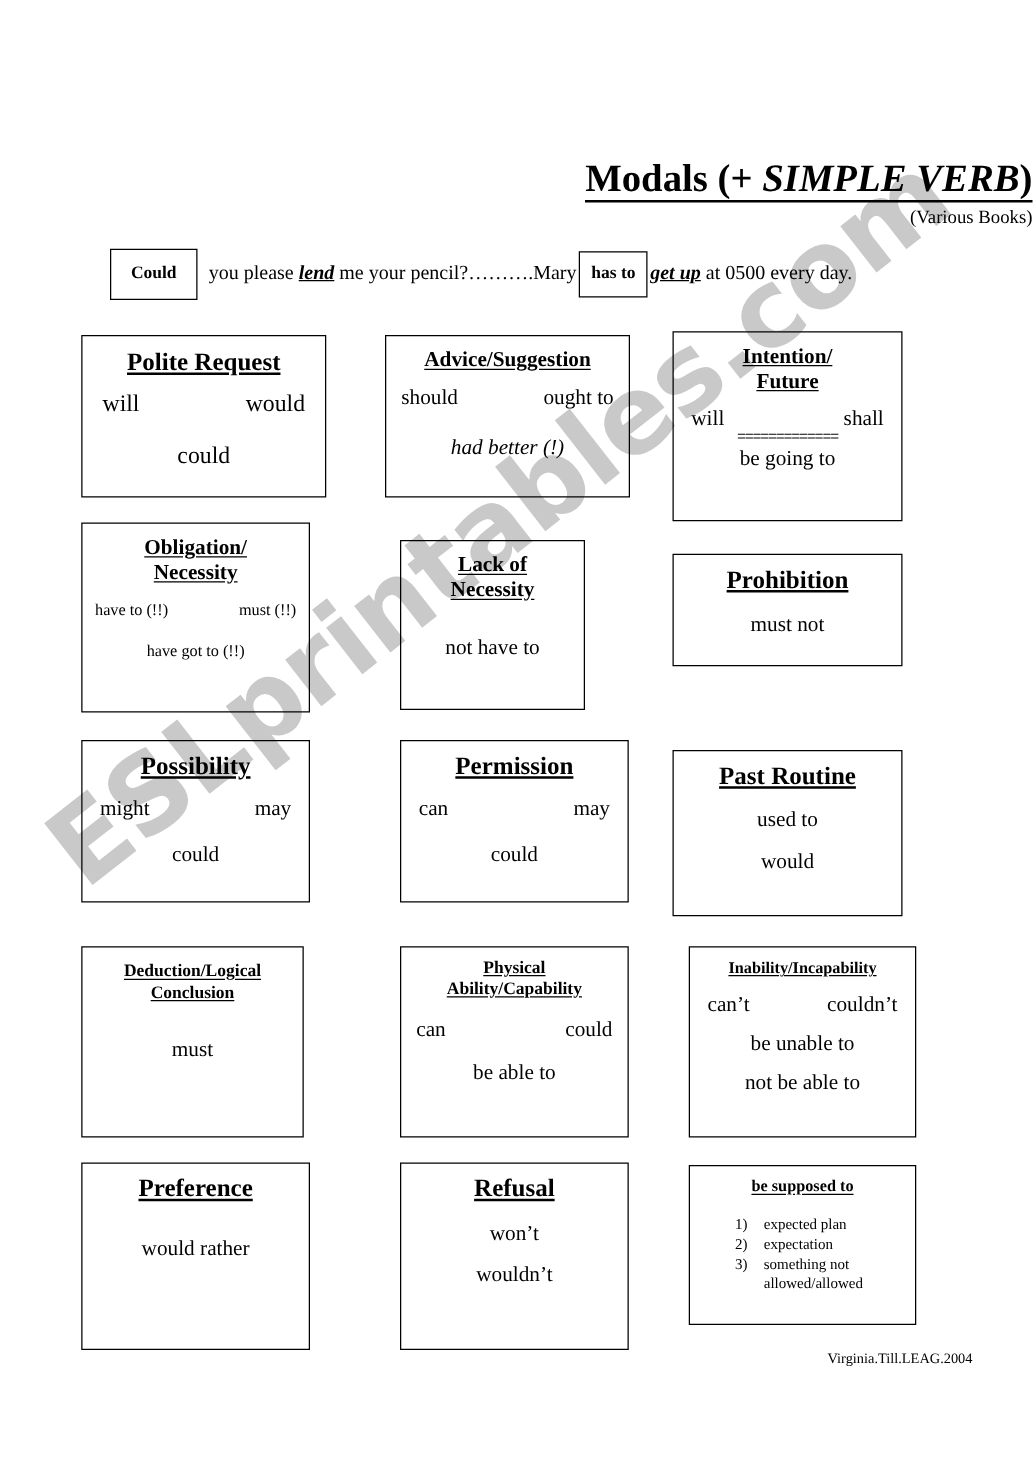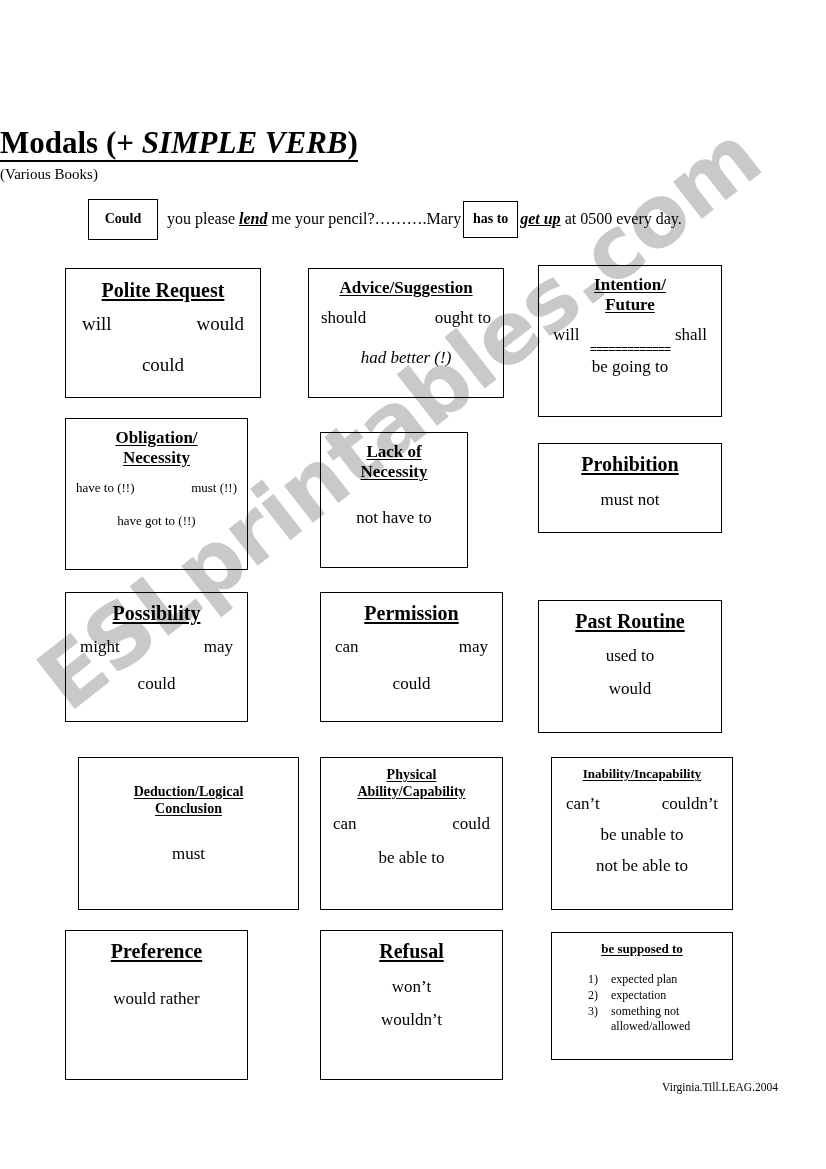--- a/index.html
+++ b/index.html
@@ -42,21 +42,21 @@
     z-index: 5;
     user-select: none;
   }
 
   
   .title-block {
     position: absolute;
     left: 0;
     top: 126px;
     width: 826px;
-    text-align: left;
+    text-align: right;
     z-index: 10;
   }
   .title-main {
     display: inline-block;
     font-size: 31px;
     font-weight: bold;
     letter-spacing: 0px;
     border-bottom: 2px solid #000;
     padding-bottom: 1px;
     line-height: 1.08;
@@ -291,21 +291,21 @@
   </div>
 
   <div class="box" style="left:538px; top:600px; width:184px; height:133px; padding:9px 12px 0;">
     <span class="box-head head-lg">Past Routine</span>
     <div class="box-body" style="margin-top:13px;">
       <div class="row-center t-md">used to</div>
       <div class="row-center t-md" style="margin-top:16px;">would</div>
     </div>
   </div>
 
-  <div class="box" style="left:65px; top:757px; width:221px; height:153px; padding:26px 8px 0;margin-left:13px;">
+  <div class="box" style="left:65px; top:757px; width:178px; height:153px; padding:12px 8px 0;">
     <span class="box-head head-sm">Deduction/Logical</span>
     <span class="box-head head-sm">Conclusion</span>
     <div class="box-body" style="margin-top:28px;">
       <div class="row-center t-md">must</div>
     </div>
   </div>
 
   <div class="box" style="left:320px; top:757px; width:183px; height:153px; padding:9px 12px 0;">
     <span class="box-head head-sm">Physical</span>
     <span class="box-head head-sm">Ability/Capability</span>

